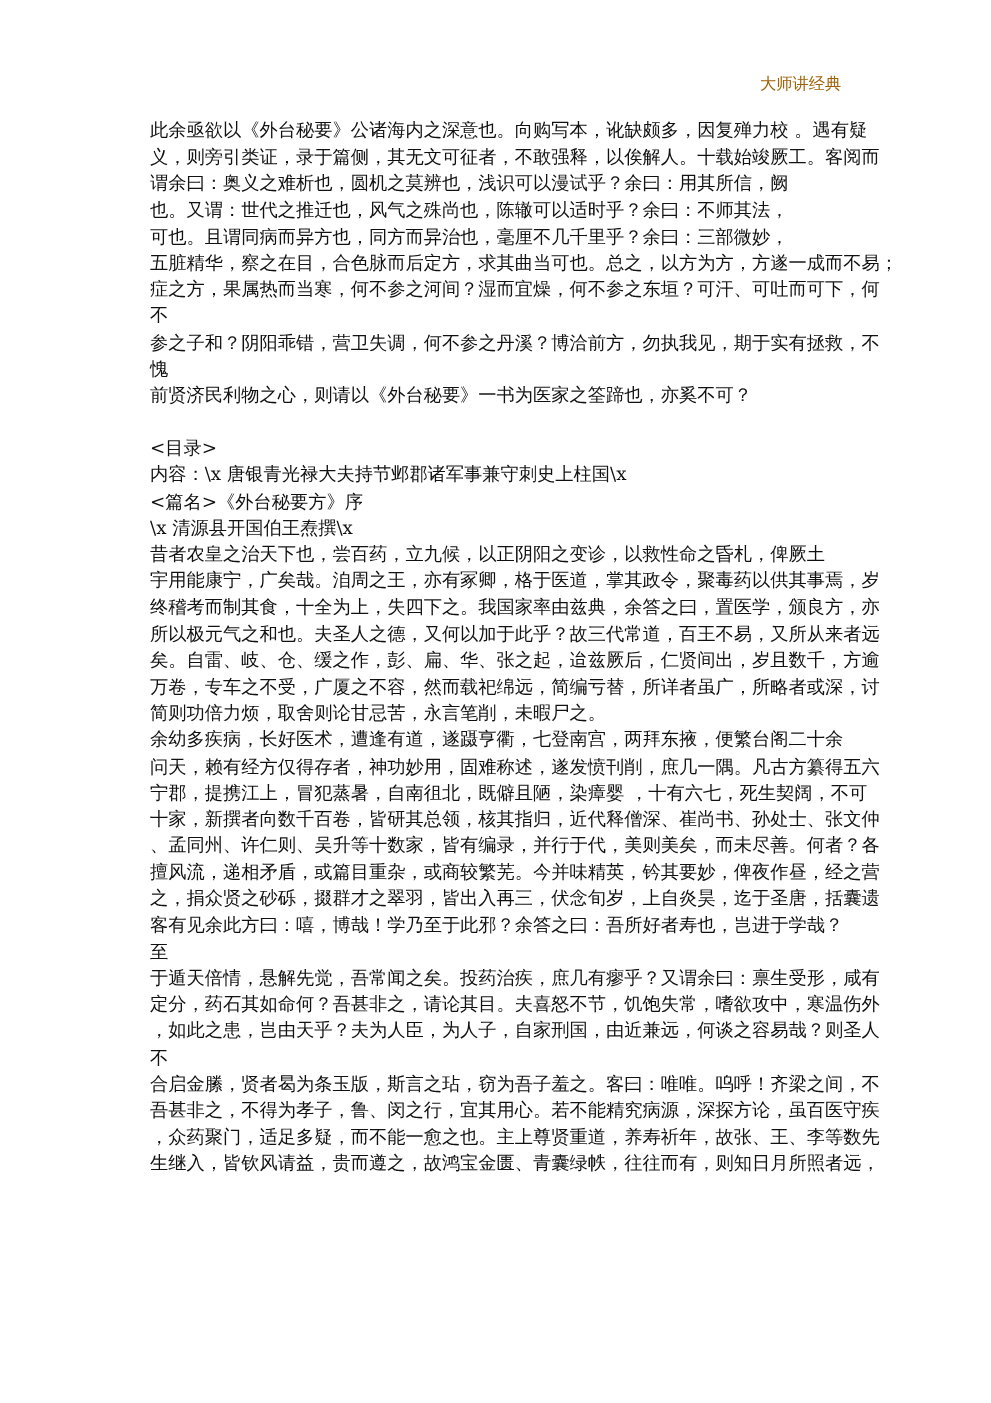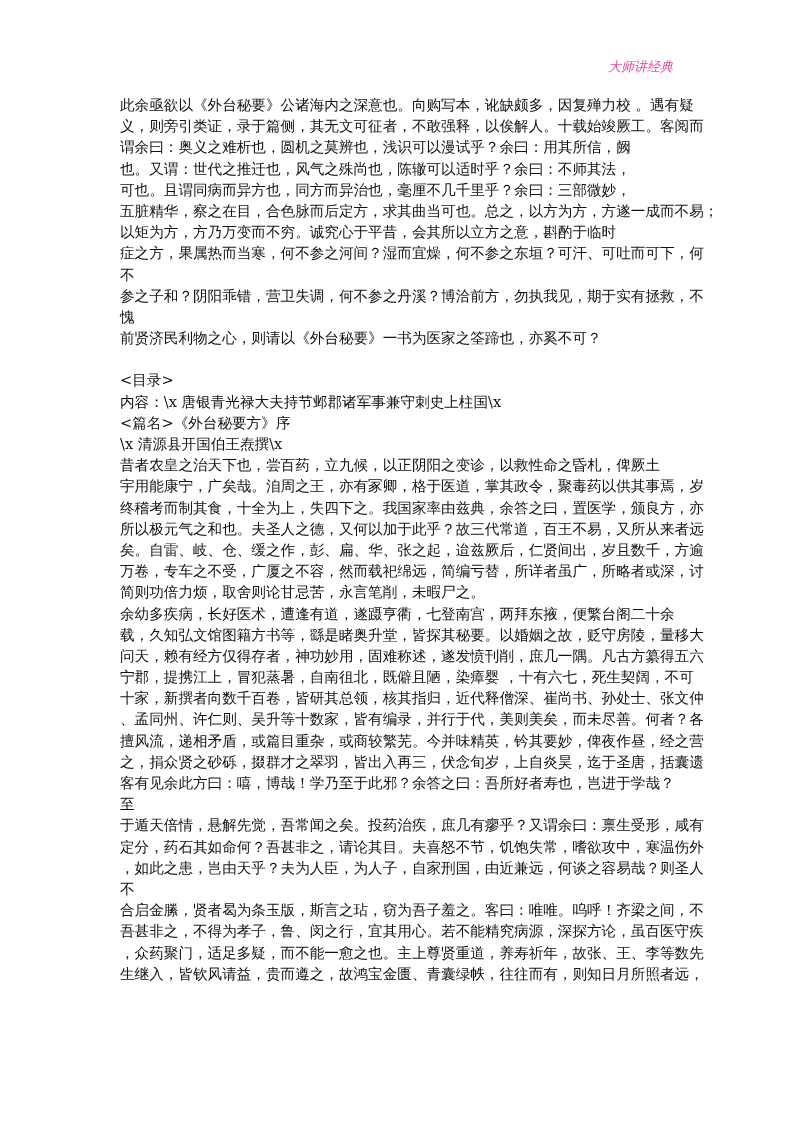--- a/index.html
+++ b/index.html
@@ -1,54 +1,52 @@
 <!DOCTYPE html>
 <html><head>
 <meta charset="utf-8">
 <style>
   html, body { margin: 0; padding: 0; background: #ffffff; }
   body { width: 793px; height: 1122px; position: relative; overflow: hidden;
          font-family: "DejaVu Serif", "Liberation Serif", serif; color: #111; }
-  .header { position: absolute; top: 58px; right: 120px; font-size: 13px; color: #ec4899; font-style: italic; }
+  .header { position: absolute; top: 58px; right: 120px; font-size: 13px; color: #a16207; }
   .page { position: absolute; left: 120px; top: 94px; width: 563px; font-size: 14.6px; line-height: 21.2px; }
   .line { white-space: nowrap; height: 21.2px; overflow: visible; }
   .blank { height: 21.2px; }
 </style>
 </head>
 <body>
 
 <div class="header">大师讲经典</div>
 
 <div class="page" id="doc">
     <div class="line">此余亟欲以《外台秘要》公诸海内之深意也。向购写本，讹缺颇多，因复殚力校 。遇有疑</div>
     <div class="line">义，则旁引类证，录于篇侧，其无文可征者，不敢强释，以俟解人。十载始竣厥工。客阅而</div>
     <div class="line">谓余曰：奥义之难析也，圆机之莫辨也，浅识可以漫试乎？余曰：用其所信，阙</div>
     <div class="line">也。又谓：世代之推迁也，风气之殊尚也，陈辙可以适时乎？余曰：不师其法，</div>
     <div class="line">可也。且谓同病而异方也，同方而异治也，毫厘不几千里乎？余曰：三部微妙，</div>
     <div class="line">五脏精华，察之在目，合色脉而后定方，求其曲当可也。总之，以方为方，方遂一成而不易；</div>
-    <div class="line">以矩为方，方乃万变而不穷。诚究心于平昔，会其所以立方之意，斟酌于临时</div>
     <div class="line">症之方，果属热而当寒，何不参之河间？湿而宜燥，何不参之东垣？可汗、可吐而可下，何</div>
     <div class="line">不</div>
     <div class="line">参之子和？阴阳乖错，营卫失调，何不参之丹溪？博洽前方，勿执我见，期于实有拯救，不</div>
     <div class="line">愧</div>
     <div class="line">前贤济民利物之心，则请以《外台秘要》一书为医家之筌蹄也，亦奚不可？</div>
     <div class="line blank"></div>
     <div class="line">&lt;目录&gt;</div>
     <div class="line">内容：\x 唐银青光禄大夫持节邺郡诸军事兼守刺史上柱国\x</div>
     <div class="line">&lt;篇名&gt;《外台秘要方》序</div>
     <div class="line">\x 清源县开国伯王焘撰\x</div>
     <div class="line">昔者农皇之治天下也，尝百药，立九候，以正阴阳之变诊，以救性命之昏札，俾厥土</div>
     <div class="line">宇用能康宁，广矣哉。洎周之王，亦有冢卿，格于医道，掌其政令，聚毒药以供其事焉，岁</div>
     <div class="line">终稽考而制其食，十全为上，失四下之。我国家率由兹典，余答之曰，置医学，颁良方，亦</div>
     <div class="line">所以极元气之和也。夫圣人之德，又何以加于此乎？故三代常道，百王不易，又所从来者远</div>
     <div class="line">矣。自雷、岐、仓、缓之作，彭、扁、华、张之起，迨兹厥后，仁贤间出，岁且数千，方逾</div>
     <div class="line">万卷，专车之不受，广厦之不容，然而载祀绵远，简编亏替，所详者虽广，所略者或深，讨</div>
     <div class="line">简则功倍力烦，取舍则论甘忌苦，永言笔削，未暇尸之。</div>
     <div class="line">余幼多疾病，长好医术，遭逢有道，遂蹑亨衢，七登南宫，两拜东掖，便繁台阁二十余</div>
-    <div class="line">载，久知弘文馆图籍方书等，繇是睹奥升堂，皆探其秘要。以婚姻之故，贬守房陵，量移大</div>
     <div class="line">问天，赖有经方仅得存者，神功妙用，固难称述，遂发愤刊削，庶几一隅。凡古方纂得五六</div>
     <div class="line">宁郡，提携江上，冒犯蒸暑，自南徂北，既僻且陋，染瘴婴 ，十有六七，死生契阔，不可</div>
     <div class="line">十家，新撰者向数千百卷，皆研其总领，核其指归，近代释僧深、崔尚书、孙处士、张文仲</div>
     <div class="line">、孟同州、许仁则、吴升等十数家，皆有编录，并行于代，美则美矣，而未尽善。何者？各</div>
     <div class="line">擅风流，递相矛盾，或篇目重杂，或商较繁芜。今并味精英，钤其要妙，俾夜作昼，经之营</div>
     <div class="line">之，捐众贤之砂砾，掇群才之翠羽，皆出入再三，伏念旬岁，上自炎昊，迄于圣唐，括囊遗</div>
     <div class="line">客有见余此方曰：嘻，博哉！学乃至于此邪？余答之曰：吾所好者寿也，岂进于学哉？</div>
     <div class="line">至</div>
     <div class="line">于遁天倍情，悬解先觉，吾常闻之矣。投药治疾，庶几有瘳乎？又谓余曰：禀生受形，咸有</div>
     <div class="line">定分，药石其如命何？吾甚非之，请论其目。夫喜怒不节，饥饱失常，嗜欲攻中，寒温伤外</div>

